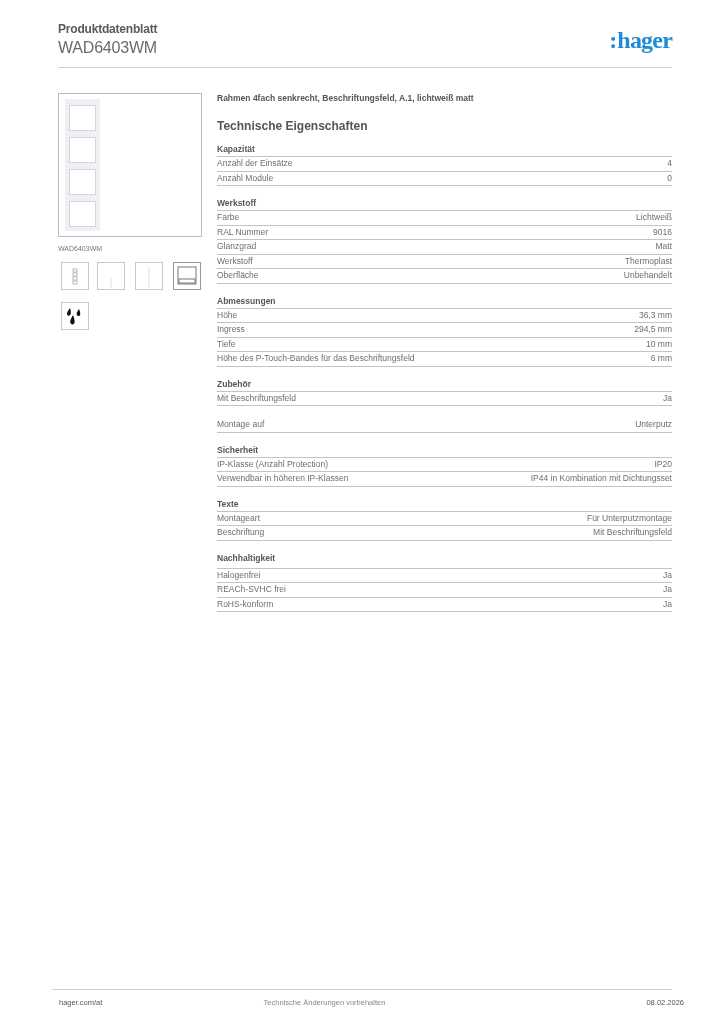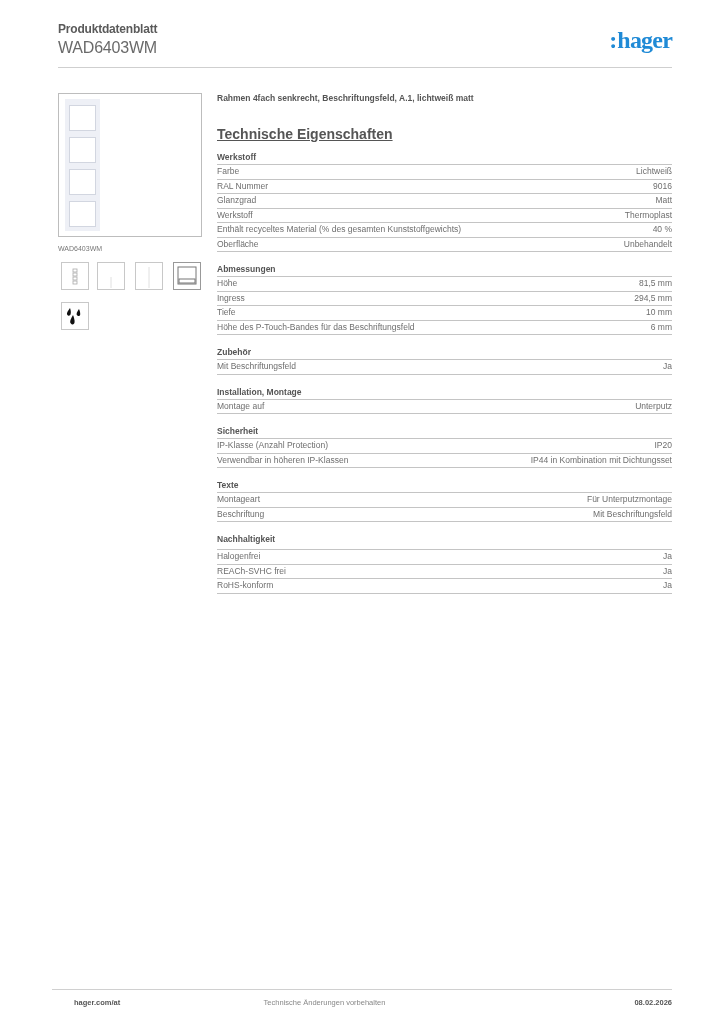--- a/index.html
+++ b/index.html
@@ -17,31 +17,31 @@
   .product-frame { position: absolute; left: 58px; top: 93px; width: 144px; height: 144px; border: 1px solid #bdbdbd; box-sizing: border-box; }
   .product-img { position: absolute; left: 6px; top: 5px; width: 35px; height: 132px; background: #eef0f6; }
   .slot { position: absolute; left: 4px; width: 27px; height: 26px; background: #fff; border: 1px solid #d2d6e0; box-sizing: border-box; }
   .product-code { position: absolute; left: 58px; top: 245px; font-size: 7px; color: #777; }
 
   .icon-box { position: absolute; width: 28px; height: 28px; border: 1px solid #c8c8c8; box-sizing: border-box; background: #fff; }
   .icon-box.dark { border-color: #999; }
 
   .main { position: absolute; left: 217px; top: 93px; width: 455px; }
   .description { font-size: 8.5px; font-weight: bold; color: #555; line-height: 11px; }
-  .section-main { font-size: 14px; font-weight: bold; color: #555; margin-top: 25px; line-height: 11px; text-decoration: underline; }
+  .section-main { font-size: 12px; font-weight: bold; color: #555; margin-top: 17px; line-height: 11px; }
   .group { margin-top: 12px; }
   .group-title { font-size: 8.5px; font-weight: bold; color: #555; line-height: 11px; padding-bottom: 1px; border-bottom: 1px solid #c4c4c4; }
   .row { display: flex; justify-content: space-between; font-size: 8.5px; color: #6e6e6e; line-height: 13px; height: 13.5px; border-bottom: 1px solid #c4c4c4; }
   .row span { white-space: nowrap; }
 
   .footer-rule { position: absolute; left: 52px; top: 989px; width: 620px; height: 1px; background: #d0d0d0; }
   .footer { position: absolute; top: 998px; font-size: 7.5px; color: #666; }
-  .footer.left { left: 74px; font-weight: bold; color: #555; }
+  .footer.left { left: 59px; font-weight: normal; color: #555; }
   .footer.center { left: 0; width: 649px; text-align: center; color: #888; }
-  .footer.right { right: 52px; font-weight: bold; color: #555; }
+  .footer.right { right: 40px; font-weight: normal; color: #555; }
 </style>
 </head>
 <body>
 
 <div class="header">
   <div class="doc-title">Produktdatenblatt</div>
   <div class="doc-subtitle">WAD6403WM</div>
 </div>
 <div class="logo"><span class="colon">:</span><span>hager</span></div>
 <div class="header-rule"></div>
@@ -91,54 +91,61 @@
         <path d="M17 6 C14 10 14 12 16 13 C18.5 13.5 19 11 17 6Z"></path>
         <path d="M11 12 C8 17 7 20 10 21.5 C13 22 13.5 18 11 12Z"></path>
       </g>
     </svg>
 </div>
 
 <div class="main">
   <div class="description">Rahmen 4fach senkrecht, Beschriftungsfeld, A.1, lichtweiß matt</div>
   <div class="section-main">Technische Eigenschaften</div>
 
+  <div class="group">
+    <div class="group-title">Kapazität</div>
+    <div class="row">
+        <span>Anzahl der Einsätze</span>
+        <span>4</span>
+      </div>
+    <div class="row">
+        <span>Anzahl Module</span>
+        <span>0</span>
+      </div>
+  </div>
 
   <div class="group">
     <div class="group-title">Werkstoff</div>
     <div class="row">
         <span>Farbe</span>
         <span>Lichtweiß</span>
       </div>
     <div class="row">
         <span>RAL Nummer</span>
         <span>9016</span>
       </div>
     <div class="row">
         <span>Glanzgrad</span>
         <span>Matt</span>
       </div>
     <div class="row">
         <span>Werkstoff</span>
         <span>Thermoplast</span>
       </div>
     <div class="row">
-        <span>Enthält recyceltes Material (% des gesamten Kunststoffgewichts)</span>
-        <span>40 %</span>
-      </div>
-    <div class="row">
         <span>Oberfläche</span>
         <span>Unbehandelt</span>
       </div>
   </div>
 
   <div class="group">
     <div class="group-title">Abmessungen</div>
     <div class="row">
         <span>Höhe</span>
-        <span>81,5 mm</span>
+        <span>36,3 mm</span>
       </div>
     <div class="row">
         <span>Ingress</span>
         <span>294,5 mm</span>
       </div>
     <div class="row">
         <span>Tiefe</span>
         <span>10 mm</span>
       </div>
     <div class="row">
@@ -149,21 +156,20 @@
 
   <div class="group">
     <div class="group-title">Zubehör</div>
     <div class="row">
         <span>Mit Beschriftungsfeld</span>
         <span>Ja</span>
       </div>
   </div>
 
   <div class="group">
-    <div class="group-title">Installation, Montage</div>
     <div class="row">
         <span>Montage auf</span>
         <span>Unterputz</span>
       </div>
   </div>
 
   <div class="group">
     <div class="group-title">Sicherheit</div>
     <div class="row">
         <span>IP-Klasse (Anzahl Protection)</span>

